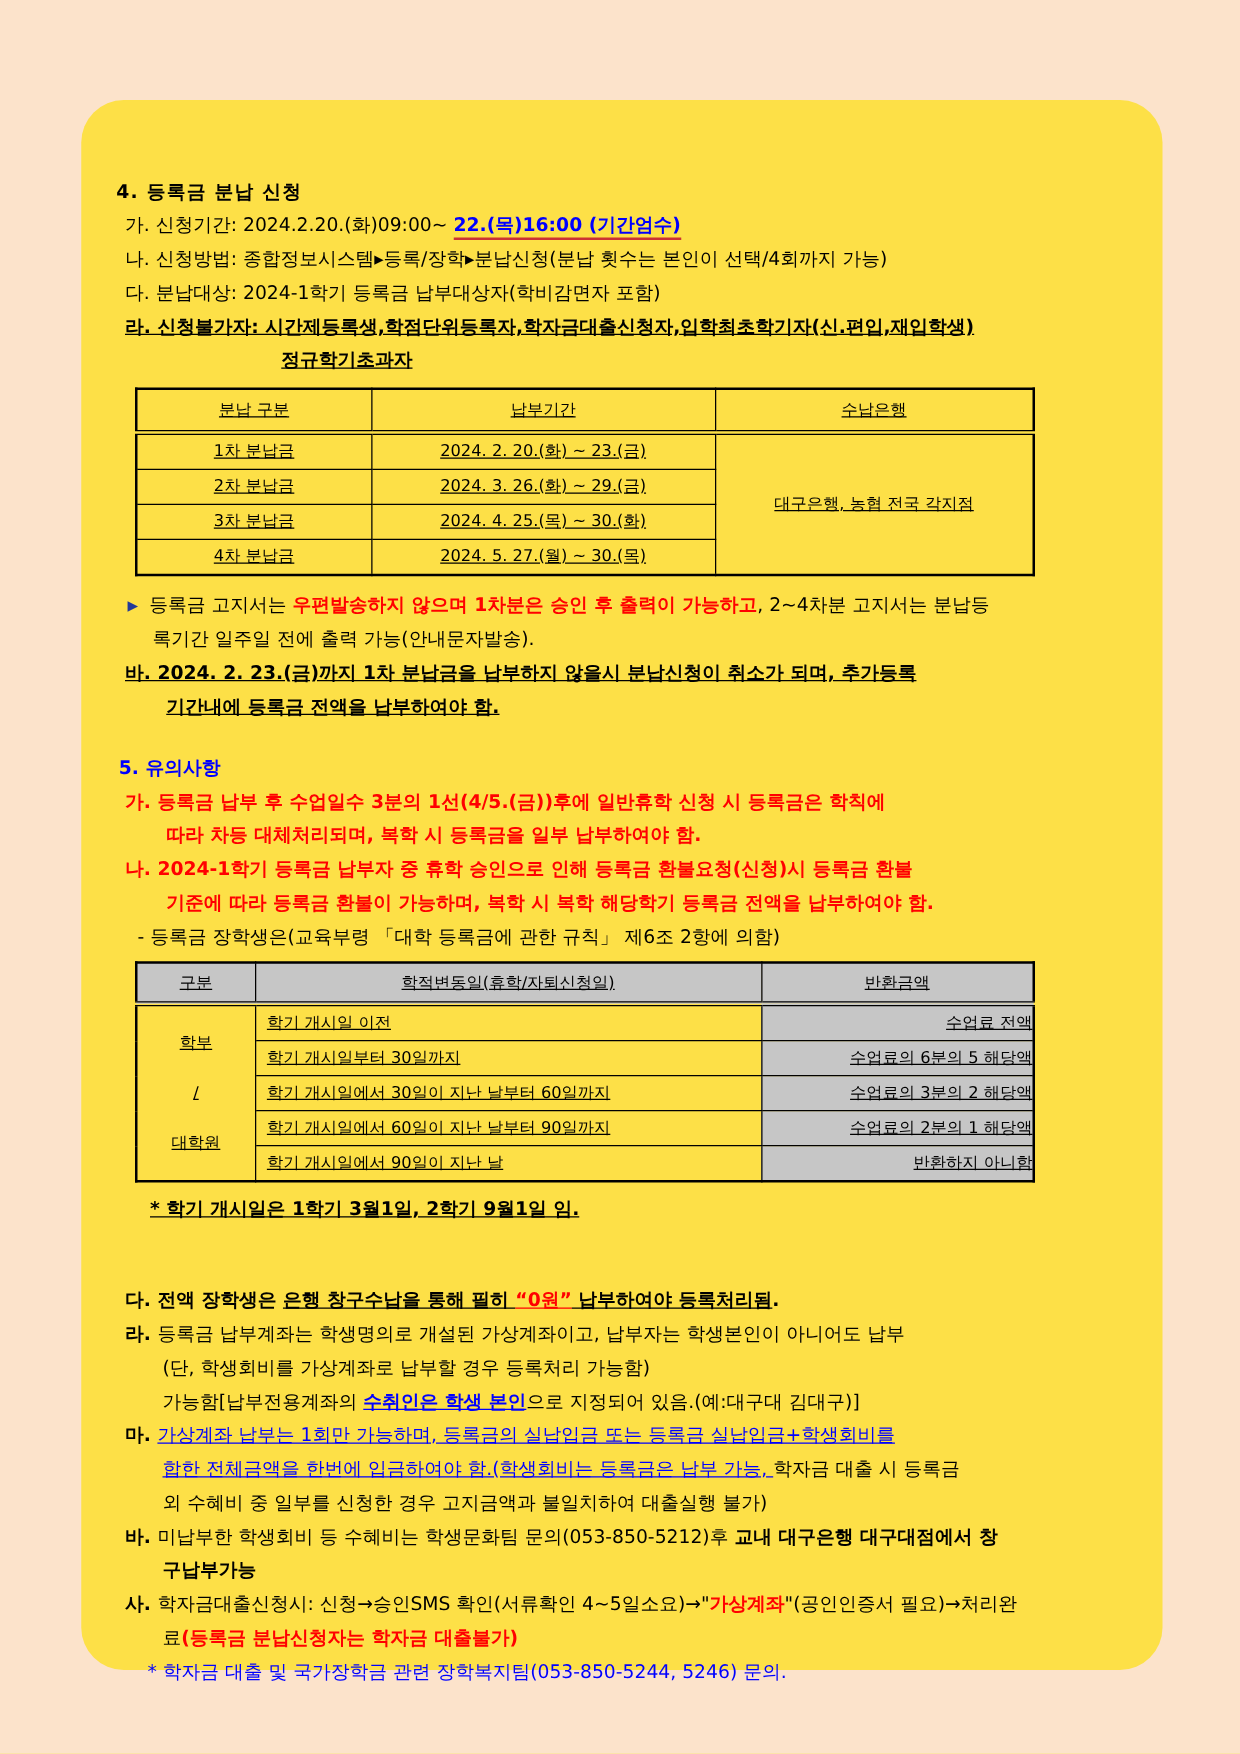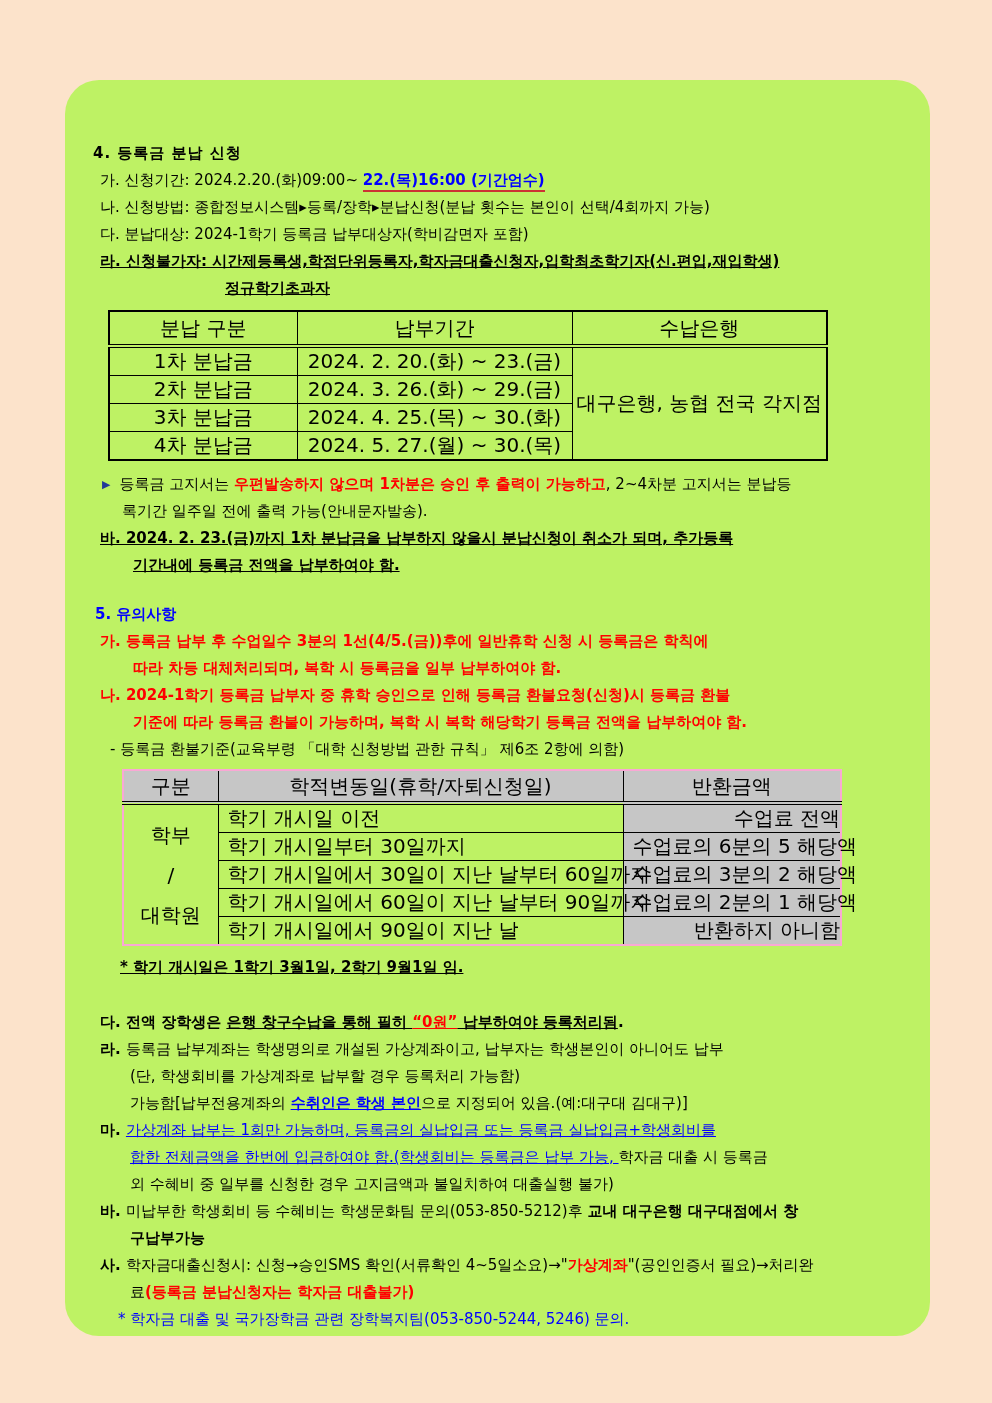--- a/index.html
+++ b/index.html
@@ -6,21 +6,21 @@
   body{
     width:992px;height:1403px;
     background:#fce3cb;
     font-family:"DejaVu Sans", sans-serif;
     color:#000;
     position:relative;
   }
   .card{
     position:absolute;left:65px;top:80px;
     width:865px;height:1256px;
-    background:#bef264;border-radius:34px;
+    background:#fde047;border-radius:34px;
   }
   .content{
     padding:60px 0 0 28px;
     font-size:15px;line-height:27px;
     white-space:nowrap;
   }
   .ln{padding-left:7px;}
   .t4title{padding-left:0;font-weight:bold;letter-spacing:1px;}
   .s5title{padding-left:2px;font-weight:bold;color:#0000ff;margin-top:22px;}
   .in-cont{padding-left:40px;}
@@ -36,34 +36,34 @@
   .redb{color:#ff0000;font-weight:bold;}
   .blue{color:#0000ff;}
   .blueu{color:#0000ff;text-decoration:underline;}
   .blueub{color:#0000ff;text-decoration:underline;font-weight:bold;}
   .deadline{
     color:#0000ff;font-weight:bold;
     border-bottom:2px solid #cc3333;
     padding-bottom:1px;
   }
   .tri{color:#223a99;font-size:11px;margin:0 9px 0 2px;vertical-align:1px;}
-  table{border-collapse:collapse;table-layout:fixed;font-size:20px;}
+  table{border-collapse:collapse;table-layout:fixed;font-size:13px;text-decoration:underline;}
   .t1{margin:8px 0 10px 15px;width:718px;border:2px solid #000;}
   .t1 th,.t1 td{border:1px solid #000;text-align:center;padding:0;}
   .t1 thead th{height:32px;font-weight:normal;border-bottom:4px double #000;}
   .t1 td{height:26px;}
-  .t2{margin:6px 0 8px 29px;width:718px;border:2px solid #f9a8d4;}
+  .t2{margin:6px 0 8px 15px;width:718px;border:2px solid #000000;}
   .t2 th,.t2 td{border:1px solid #000;padding:0;}
   .t2 thead th{height:30px;font-weight:normal;background:#c6c6c6;text-align:center;border-bottom:4px double #000;}
   .t2 td{height:25px;}
   .t2 .groupcell{text-align:center;vertical-align:middle;}
   .t2 .groupcell div{line-height:40px;}
   .t2 .when{text-align:left;padding-left:9px;}
   .t2 .refund{text-align:right;padding-left:9px;background:#c6c6c6;}
-  .gap30{margin-top:28px;}
+  .gap30{margin-top:46px;}
 </style>
 </head>
 <body>
 
 <div class="card">
   <div class="content">
 
     <div class="ln t4title">4. 등록금 분납 신청</div>
 
     <div class="ln"><span>가. 신청기간: 2024.2.20.(화)09:00~ </span><span class="deadline">22.(목)16:00 (기간엄수)</span></div>
@@ -112,21 +112,21 @@
 
     <div class="ln u">바. 2024. 2. 23.(금)까지 1차 분납금을 납부하지 않을시 분납신청이 취소가 되며, 추가등록</div>
     <div class="ln in-cont"><span class="u">기간내에 등록금 전액을 납부하여야 함.</span></div>
 
     <div class="ln s5title">5. 유의사항</div>
 
     <div class="ln redb">가. 등록금 납부 후 수업일수 3분의 1선(4/5.(금))후에 일반휴학 신청 시 등록금은 학칙에</div>
     <div class="ln in-cont redb">따라 차등 대체처리되며, 복학 시 등록금을 일부 납부하여야 함.</div>
     <div class="ln redb">나. 2024-1학기 등록금 납부자 중 휴학 승인으로 인해 등록금 환불요청(신청)시 등록금 환불</div>
     <div class="ln in-cont redb">기준에 따라 등록금 환불이 가능하며, 복학 시 복학 해당학기 등록금 전액을 납부하여야 함.</div>
-    <div class="ln in-dash">- 등록금 환불기준(교육부령 「대학 신청방법 관한 규칙」 제6조 2항에 의함)</div>
+    <div class="ln in-dash">- 등록금 장학생은(교육부령 「대학 등록금에 관한 규칙」 제6조 2항에 의함)</div>
 
     <table class="t2">
       <colgroup>
           <col style="width:95px">
           <col style="width:405px">
           <col style="width:218px">
         </colgroup>
       <thead>
         <tr>
           <th>구분</th>

